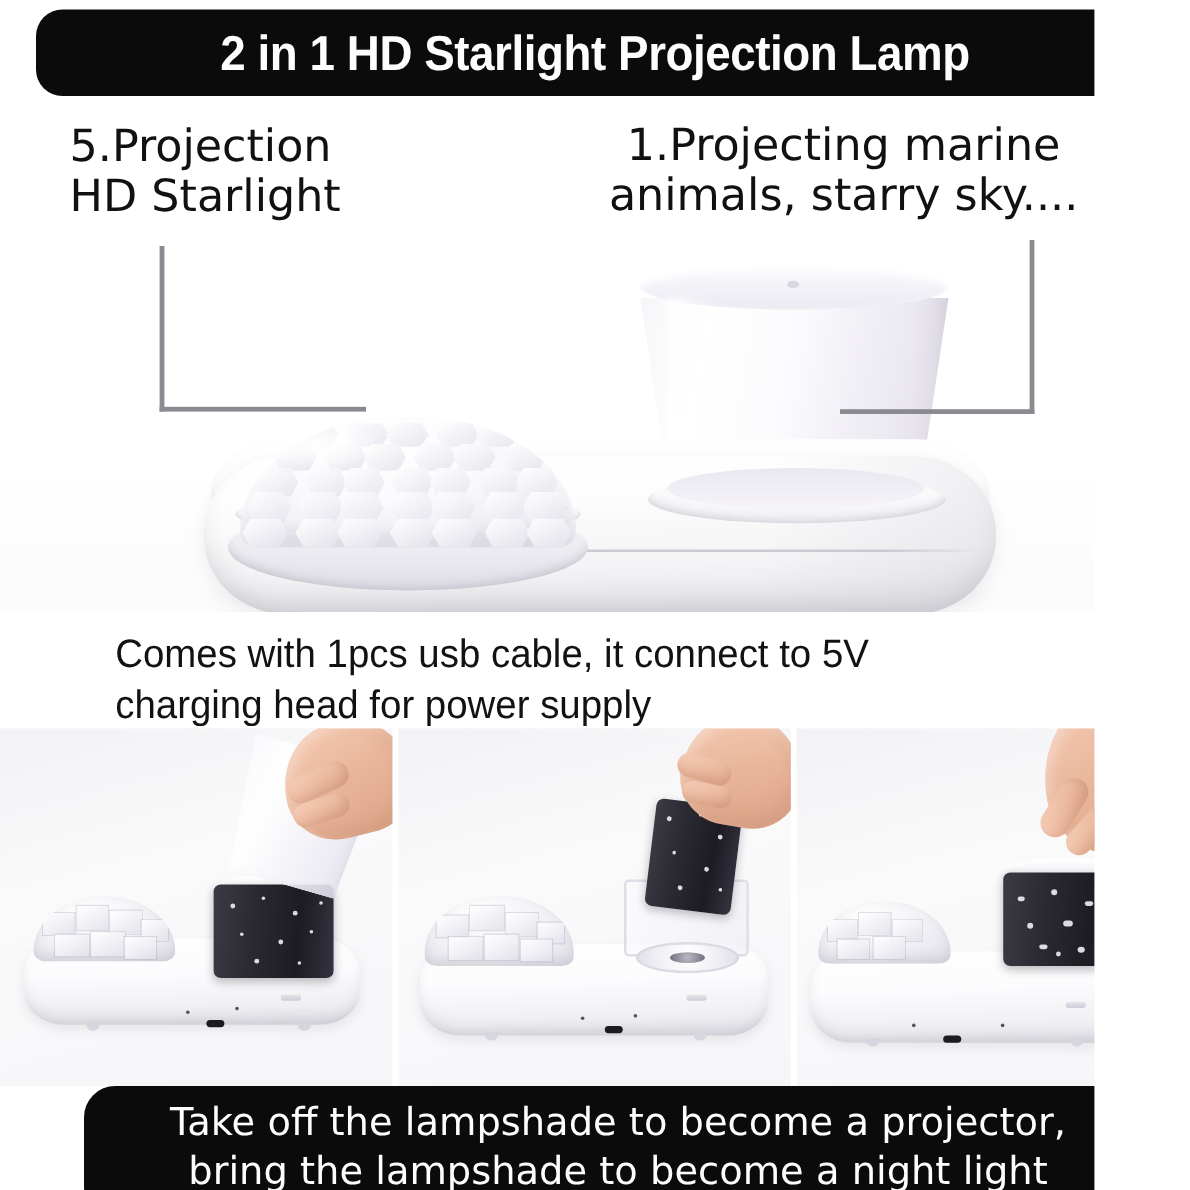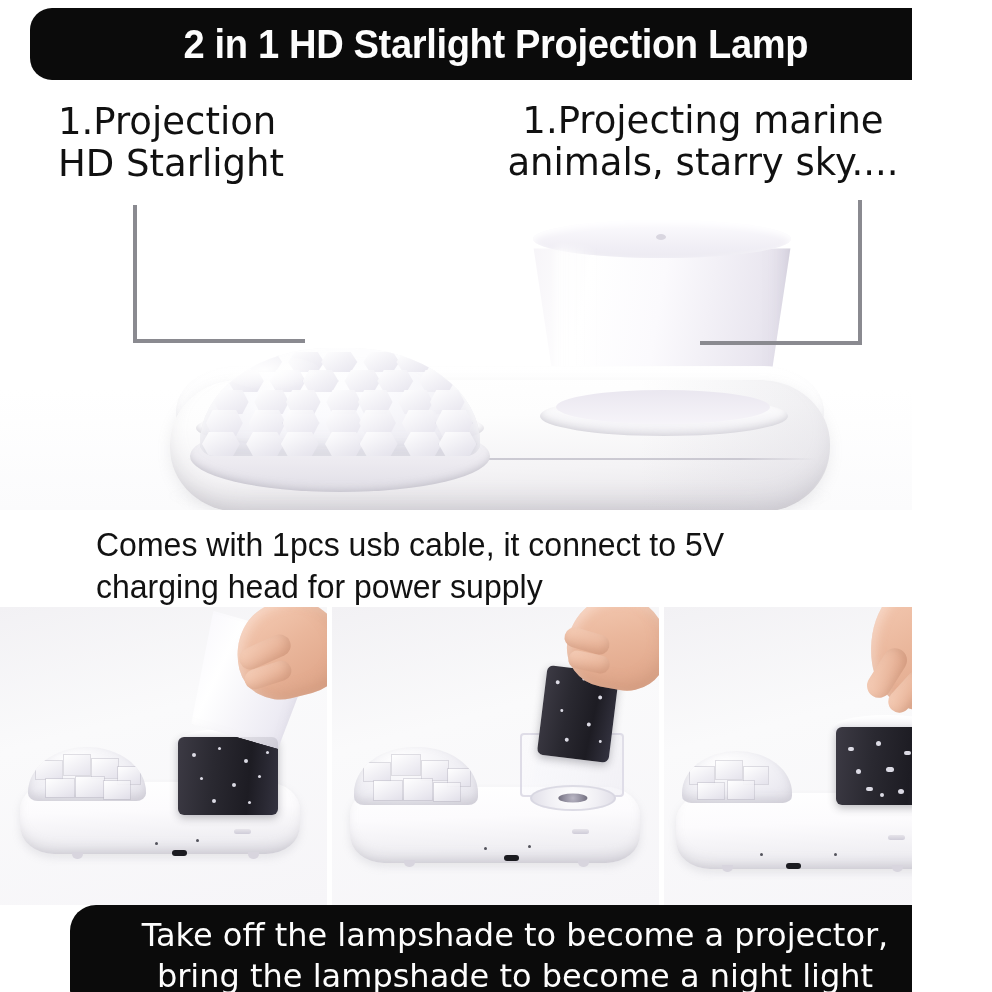--- a/index.html
+++ b/index.html
@@ -243,21 +243,21 @@
 </style>
 </head>
 <body>
 
 <div class="page">
 
   <div class="title-banner">
     <span class="txt">2 in 1 HD Starlight Projection Lamp</span>
   </div>
 
-  <div class="callout callout-1">1.Projection
+  <div class="callout callout-1">5.Projection
 HD Starlight</div>
   <div class="callout callout-2">1.Projecting marine
 animals, starry sky....</div>
 
   <div class="leader l1-v"></div>
   <div class="leader l1-h"></div>
   <div class="leader l2-v"></div>
   <div class="leader l2-h"></div>
 
   <div class="hero">

